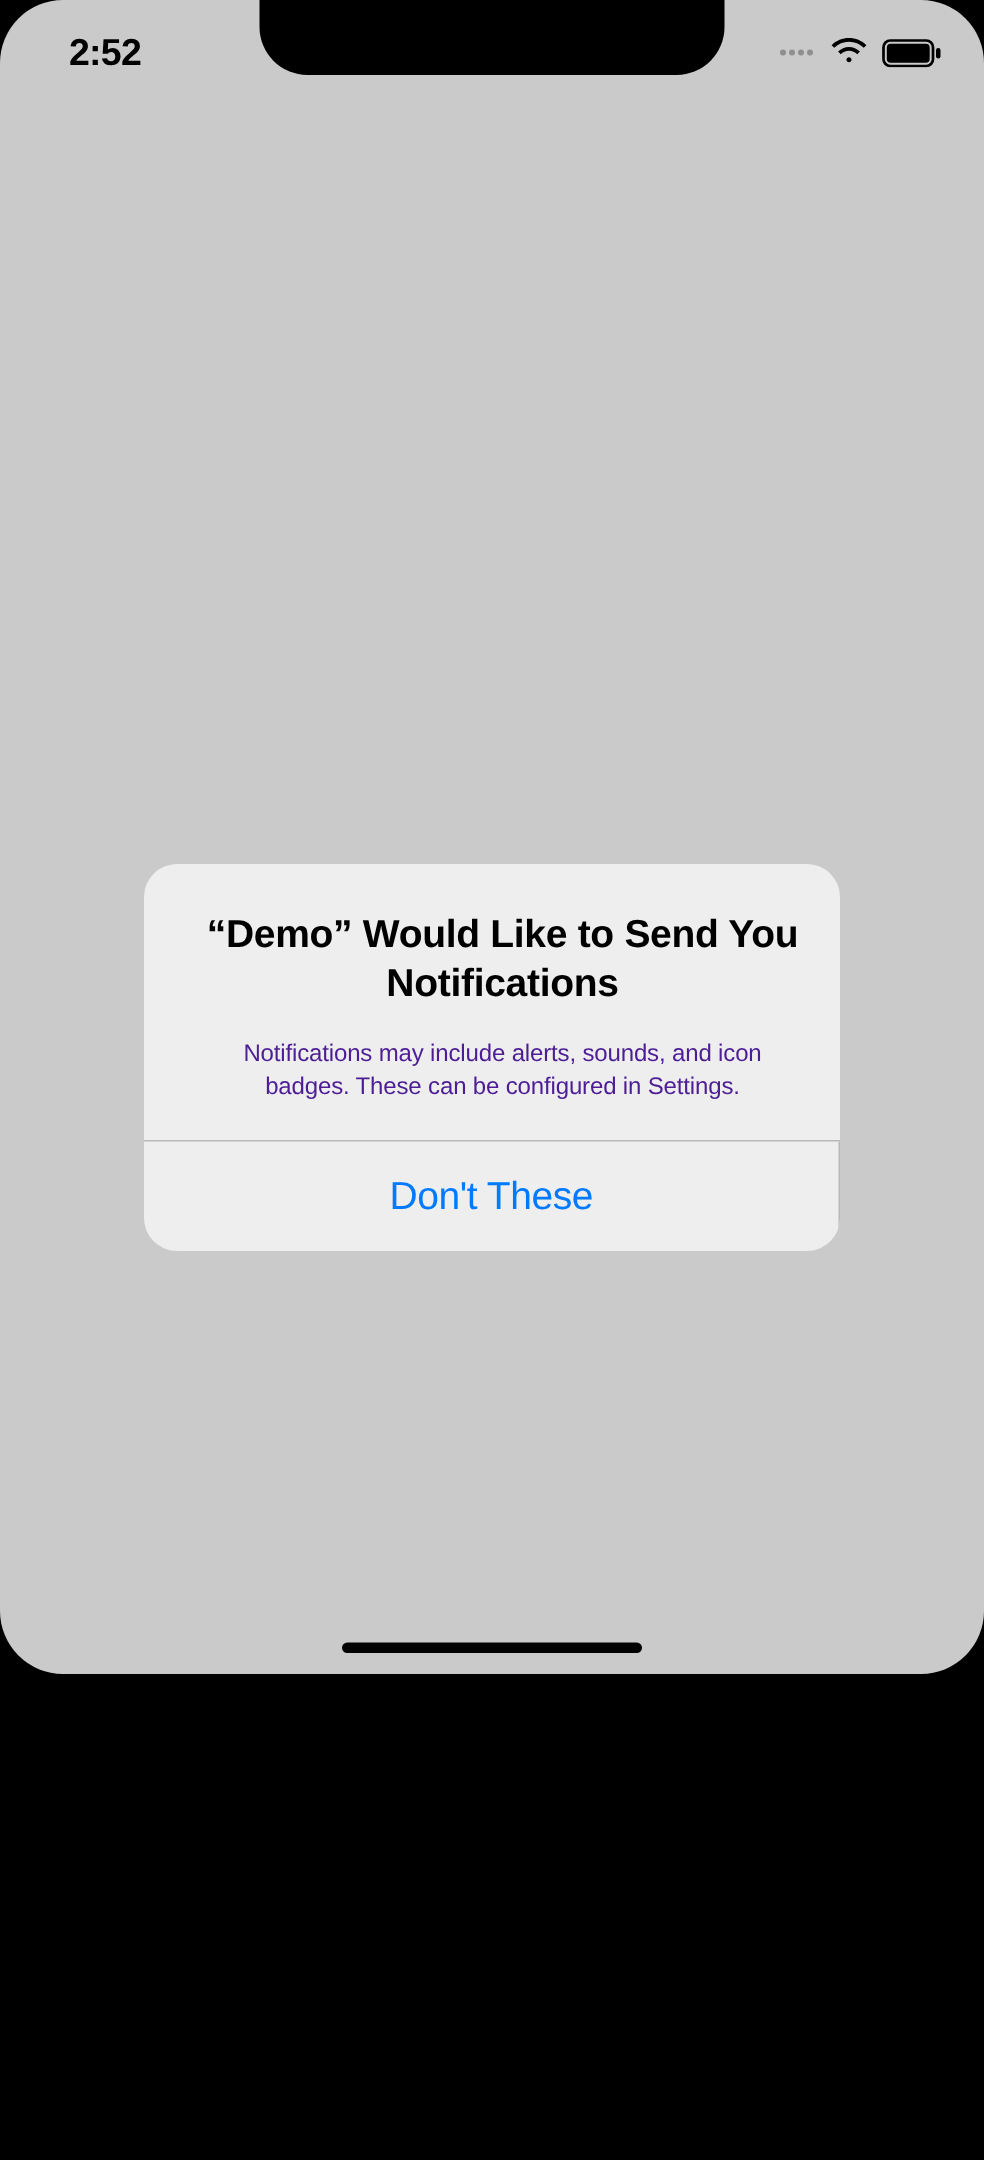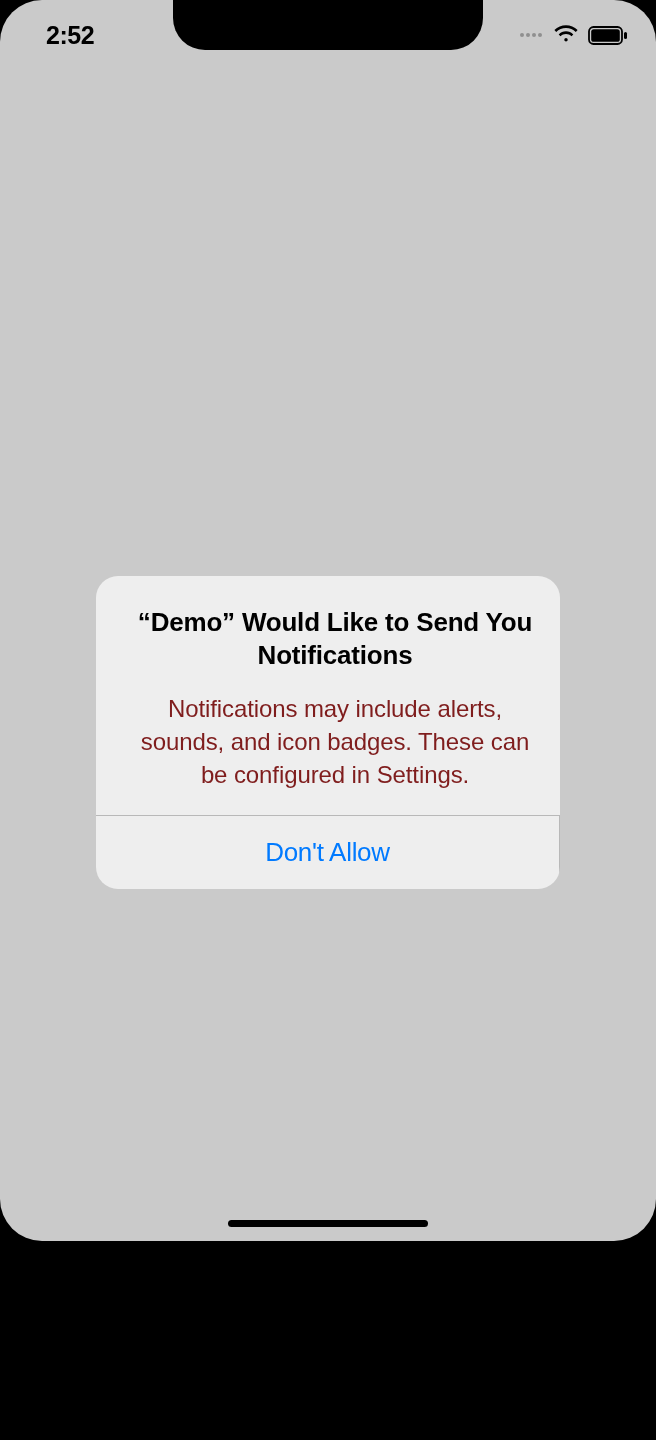--- a/index.html
+++ b/index.html
@@ -12,21 +12,21 @@
     width: 656px;
     height: 1440px;
     background: #000;
     font-family: -apple-system, BlinkMacSystemFont, 'SF Pro Text', 'Helvetica Neue', Arial, sans-serif;
     position: relative;
     overflow: hidden;
   }
   
   .device-frame {
     width: 656px;
-    height: 1241px;
+    height: 1116px;
     background: #cacaca;
     border-radius: 42px;
     position: relative;
     overflow: hidden;
   }
   
   .notch {
     position: absolute;
     top: 0;
     left: 50%;
@@ -110,23 +110,23 @@
   .alert-title {
     font-size: 26px;
     font-weight: 600;
     color: #000;
     line-height: 1.25;
     letter-spacing: -0.2px;
     margin-bottom: 8px;
   }
   
   .alert-message {
-    font-size: 24px;
+    font-size: 16px;
     font-weight: 400;
-    color: #7f1d1d;
+    color: #4c1d95;
     line-height: 1.38;
     letter-spacing: -0.1px;
     margin-top: 21px;
   }
   
   .alert-buttons {
     display: flex;
     border-top: 1px solid #b8b8b8;
   }
   
@@ -186,19 +186,19 @@
       </svg>
     </div>
   </div>
 
   <div class="alert-dialog">
     <div class="alert-content">
       <div class="alert-title">“Demo” Would Like to Send You Notifications</div>
       <div class="alert-message">Notifications may include alerts, sounds, and icon badges. These can be configured in Settings.</div>
     </div>
     <div class="alert-buttons">
-      <button class="alert-button">Don't Allow</button>
+      <button class="alert-button">Don't These</button>
     </div>
   </div>
 
   <div class="home-indicator"></div>
 
 </div>
 
 </body></html>

